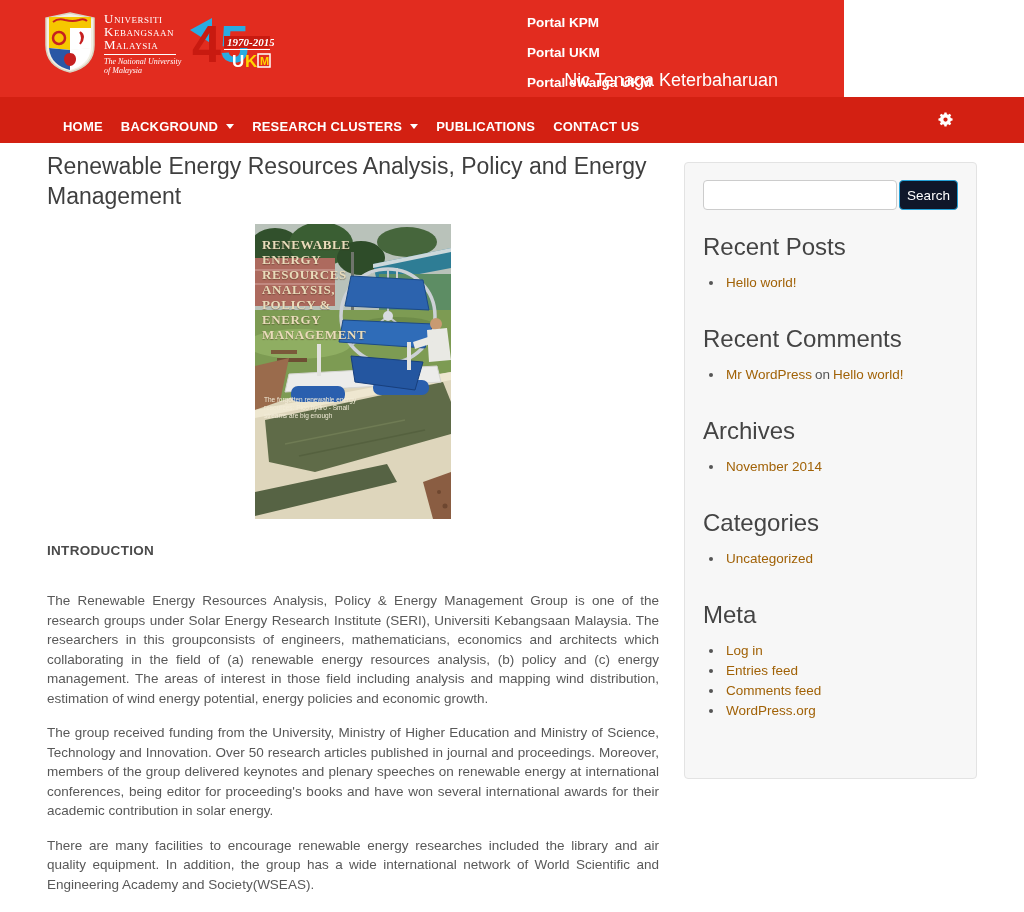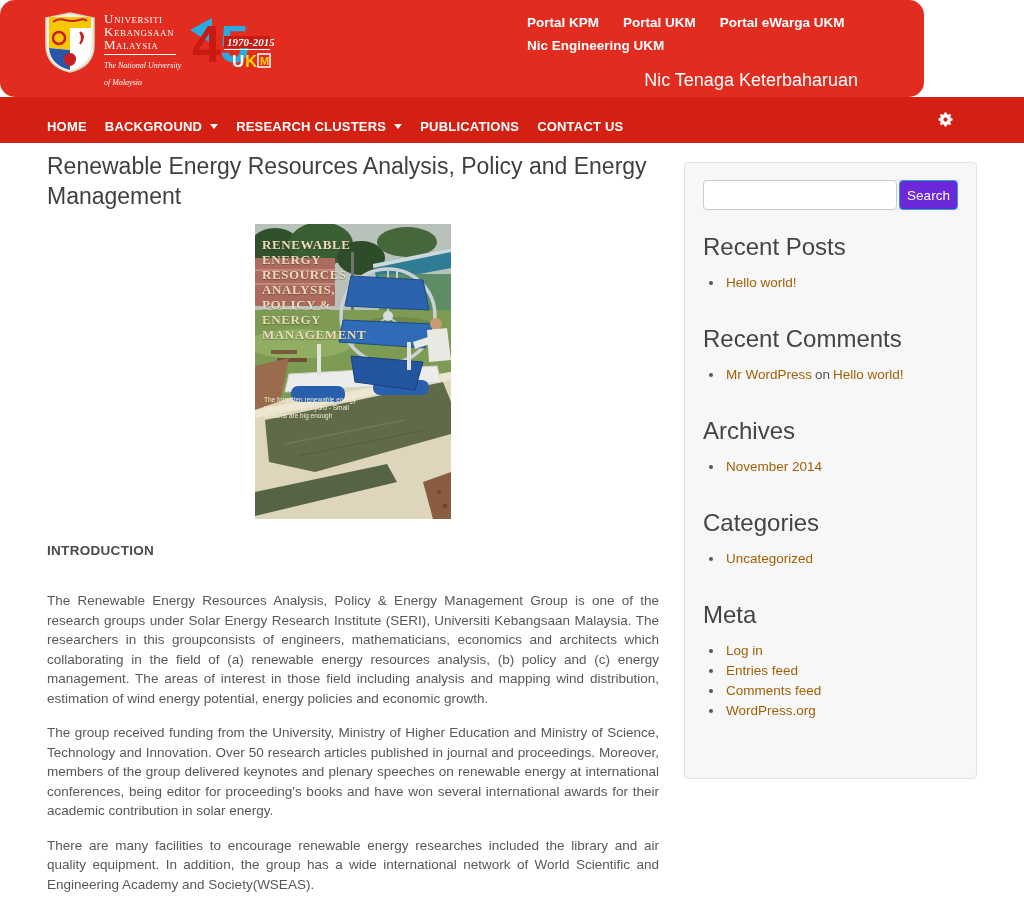--- a/index.html
+++ b/index.html
@@ -1,39 +1,39 @@
 <!DOCTYPE html>
 <html><head>
 <meta charset="utf-8">
 <style>
   * { margin:0; padding:0; box-sizing:border-box; }
   html,body { width:1024px; height:912px; overflow:hidden; background:#fff;
     font-family:"Liberation Sans", sans-serif; }
 
   
-  .site-header { position:relative; width:924px; height:97px; background:#E22C1F;border-radius:15px; }
+  .site-header { position:relative; width:844px; height:97px; background:#E22C1F; }
   .logo-group { position:absolute; left:44px; top:12px; display:flex; align-items:flex-start; }
   .crest { margin-right:8px; }
   .wordmark { color:#fff; width:78px; }
   .wordmark .uline { font-family:"Liberation Serif", serif; font-variant:small-caps;
     font-size:13px; line-height:13px; letter-spacing:.5px; }
   .wordmark .sep { border-top:1px solid #fff; margin:3px 0 2px; width:72px; }
   .wordmark .tagline { font-family:"Liberation Serif", serif; font-style:italic;
-    font-size:8px; line-height:17px; width:78px; }
+    font-size:8px; line-height:9px; width:78px; }
   .logo45 { margin-left:4px; margin-top:2px; position:relative; width:88px; height:62px; }
   .top-links { position:absolute; left:527px; top:15px; }
-  .top-links .row { display:flex; gap:24px; margin-bottom:8px; }
+  .top-links .row { display:flex; gap:15px; margin-bottom:8px;flex-direction:column; }
   .top-links a { color:#fff; font-size:13.5px; font-weight:bold; text-decoration:none; }
   .header-search-btn { position:absolute; left:936px; top:14px; background:none; border:none; cursor:pointer; }
   .site-title { position:absolute; right:66px; top:70px; color:#fff; font-size:18px; }
 
   
   .main-nav { position:relative; width:1024px; height:46px; background:#D32012; }
   .main-nav ul { list-style:none; display:flex; align-items:center; height:58px;
-    padding-left:47px; gap:18px; }
+    padding-left:63px; gap:18px; }
   .main-nav li { display:flex; align-items:center; gap:8px; color:#fff;
     font-size:13px; font-weight:bold; letter-spacing:.2px; cursor:pointer; }
   .caret { width:0; height:0; border-left:4.5px solid transparent;
     border-right:4.5px solid transparent; border-top:5px solid #fff; }
   .nav-gear { position:absolute; right:70px; top:14px; cursor:pointer; }
 
   
   .page { width:960px; margin:0 auto; padding:0 15px; display:flex; }
   .content-col { width:612px; padding-top:8px; }
   .sidebar-col { width:293px; margin-left:25px; margin-top:19px; }
@@ -52,21 +52,21 @@
     letter-spacing:.3px; margin:0 0 33px; }
   .content-col p { font-size:13.5px; line-height:19.5px; color:#585858;
     text-align:justify; margin-bottom:15px; }
 
   
   .sidebar-box { background:#f7f7f7; border:1px solid #e3e3e3; border-radius:4px;
     padding:17px 18px 55px; }
   .search-row { display:flex; gap:2px; }
   .search-row input { flex:1; height:30px; border:1px solid #ccc; border-radius:4px;
     padding:0 8px; font-size:13px; background:#fff; }
-  .search-row button { width:73px; height:30px; background:#6d28d9; color:#fff;
+  .search-row button { width:73px; height:30px; background:#0f172a; color:#fff;
     border:1px solid #24A2D8; border-radius:4px; font-size:13.5px; cursor:pointer; }
   .sidebar-box h3 { font-size:24px; font-weight:400; color:#444; margin:34px 0 14px; }
   .sidebar-box h3.first { margin-top:23px; }
   .sidebar-box ul { list-style:disc; margin-left:21px; color:#555; }
   .sidebar-box li { font-size:13.5px; line-height:16px; margin-bottom:4px; padding-left:2px; }
   .sidebar-box a { color:#a16207; text-decoration:none; }
   .comment-on { color:#555; margin:0 3px; }
 </style>
 </head>
 <body>

